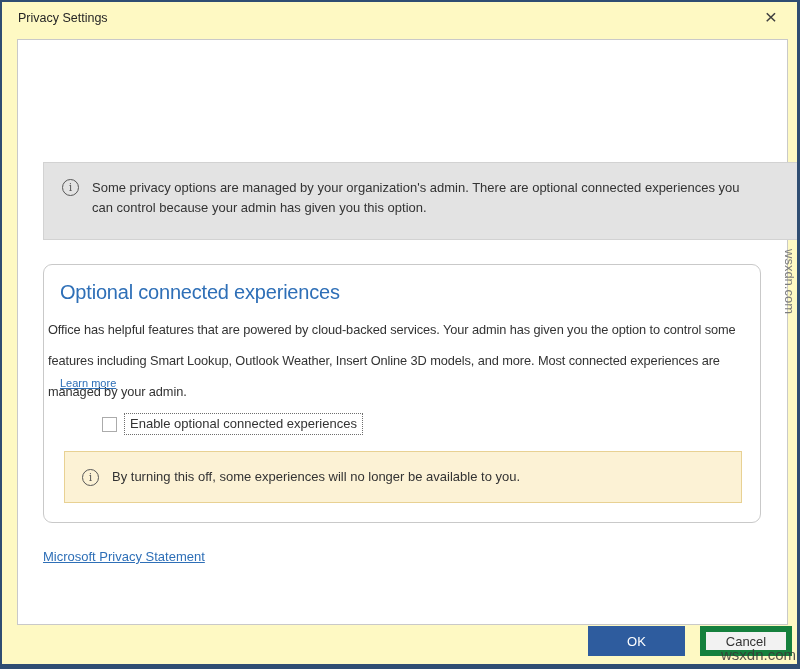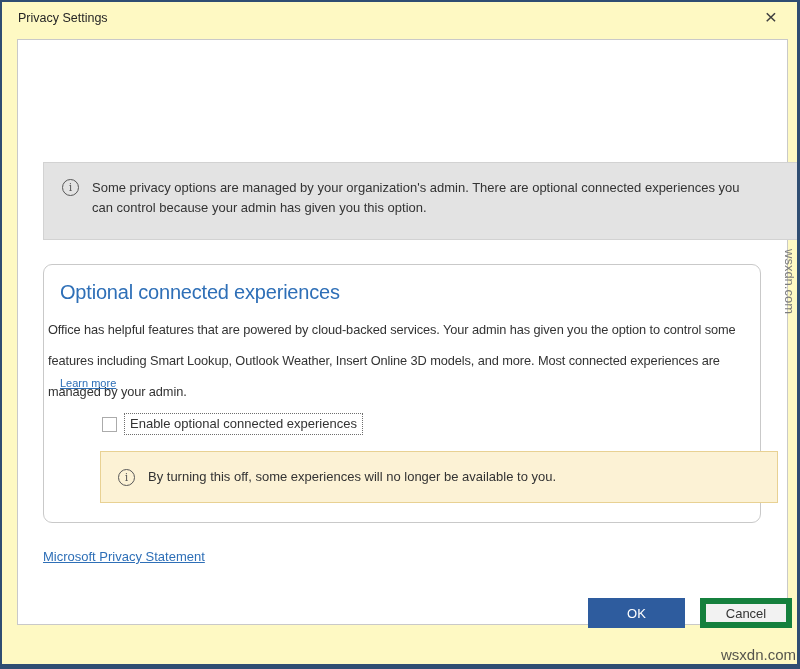--- a/index.html
+++ b/index.html
@@ -34,25 +34,25 @@
   .section-desc{position:absolute;left:4px;top:49px;width:694px;font-size:12.8px;
     line-height:31px;color:var(--text);letter-spacing:-0.1px;}
   .learn-more{position:absolute;left:16px;top:112px;font-size:11px;
     color:var(--link);text-decoration:underline;cursor:pointer;}
   .checkbox-row{position:absolute;left:18px;top:148px;display:flex;align-items:center;padding-left:40px;}
   .checkbox{width:15px;height:15px;background:#fff;border:1px solid #ababab;
     cursor:pointer;flex:0 0 auto;}
   .cb-label{margin-left:7px;font-size:13px;color:var(--text);
     border:1px dotted #6e6e6e;padding:2px 5px 3px;cursor:pointer;}
   .notice.yellow{left:20px;top:186px;width:678px;height:52px;background:var(--warning-bg);
-    border:1px solid var(--warning-border);padding:0 17px;align-items:center;margin-left:36px;}
+    border:1px solid var(--warning-border);padding:0 17px;align-items:center;}
   .notice.yellow .notice-text{width:auto;}
   .privacy-link{position:absolute;left:25px;top:509px;font-size:13px;
     color:var(--link);text-decoration:underline;cursor:pointer;}
-  .btn{position:absolute;top:596px;height:30px;font-size:13px;
+  .btn{position:absolute;top:624px;height:30px;font-size:13px;
     font-family:"Liberation Sans",sans-serif;cursor:pointer;}
   .btn.ok{left:586px;width:97px;background:var(--ok-bg);color:#fff;
     border:1px solid var(--ok-bg);}
   .btn.cancel{left:698px;width:92px;background:#f2f2f2;color:#333;
     border:6px solid #15803d;}
   .watermark-bottom{position:absolute;right:1px;top:644px;font-size:15px;
     color:rgba(55,55,55,0.85);z-index:5;pointer-events:none;}
   .watermark-side{position:absolute;right:0px;top:247px;writing-mode:vertical-rl;
     font-size:13px;color:#7d7d7d;z-index:5;pointer-events:none;}
 </style>

